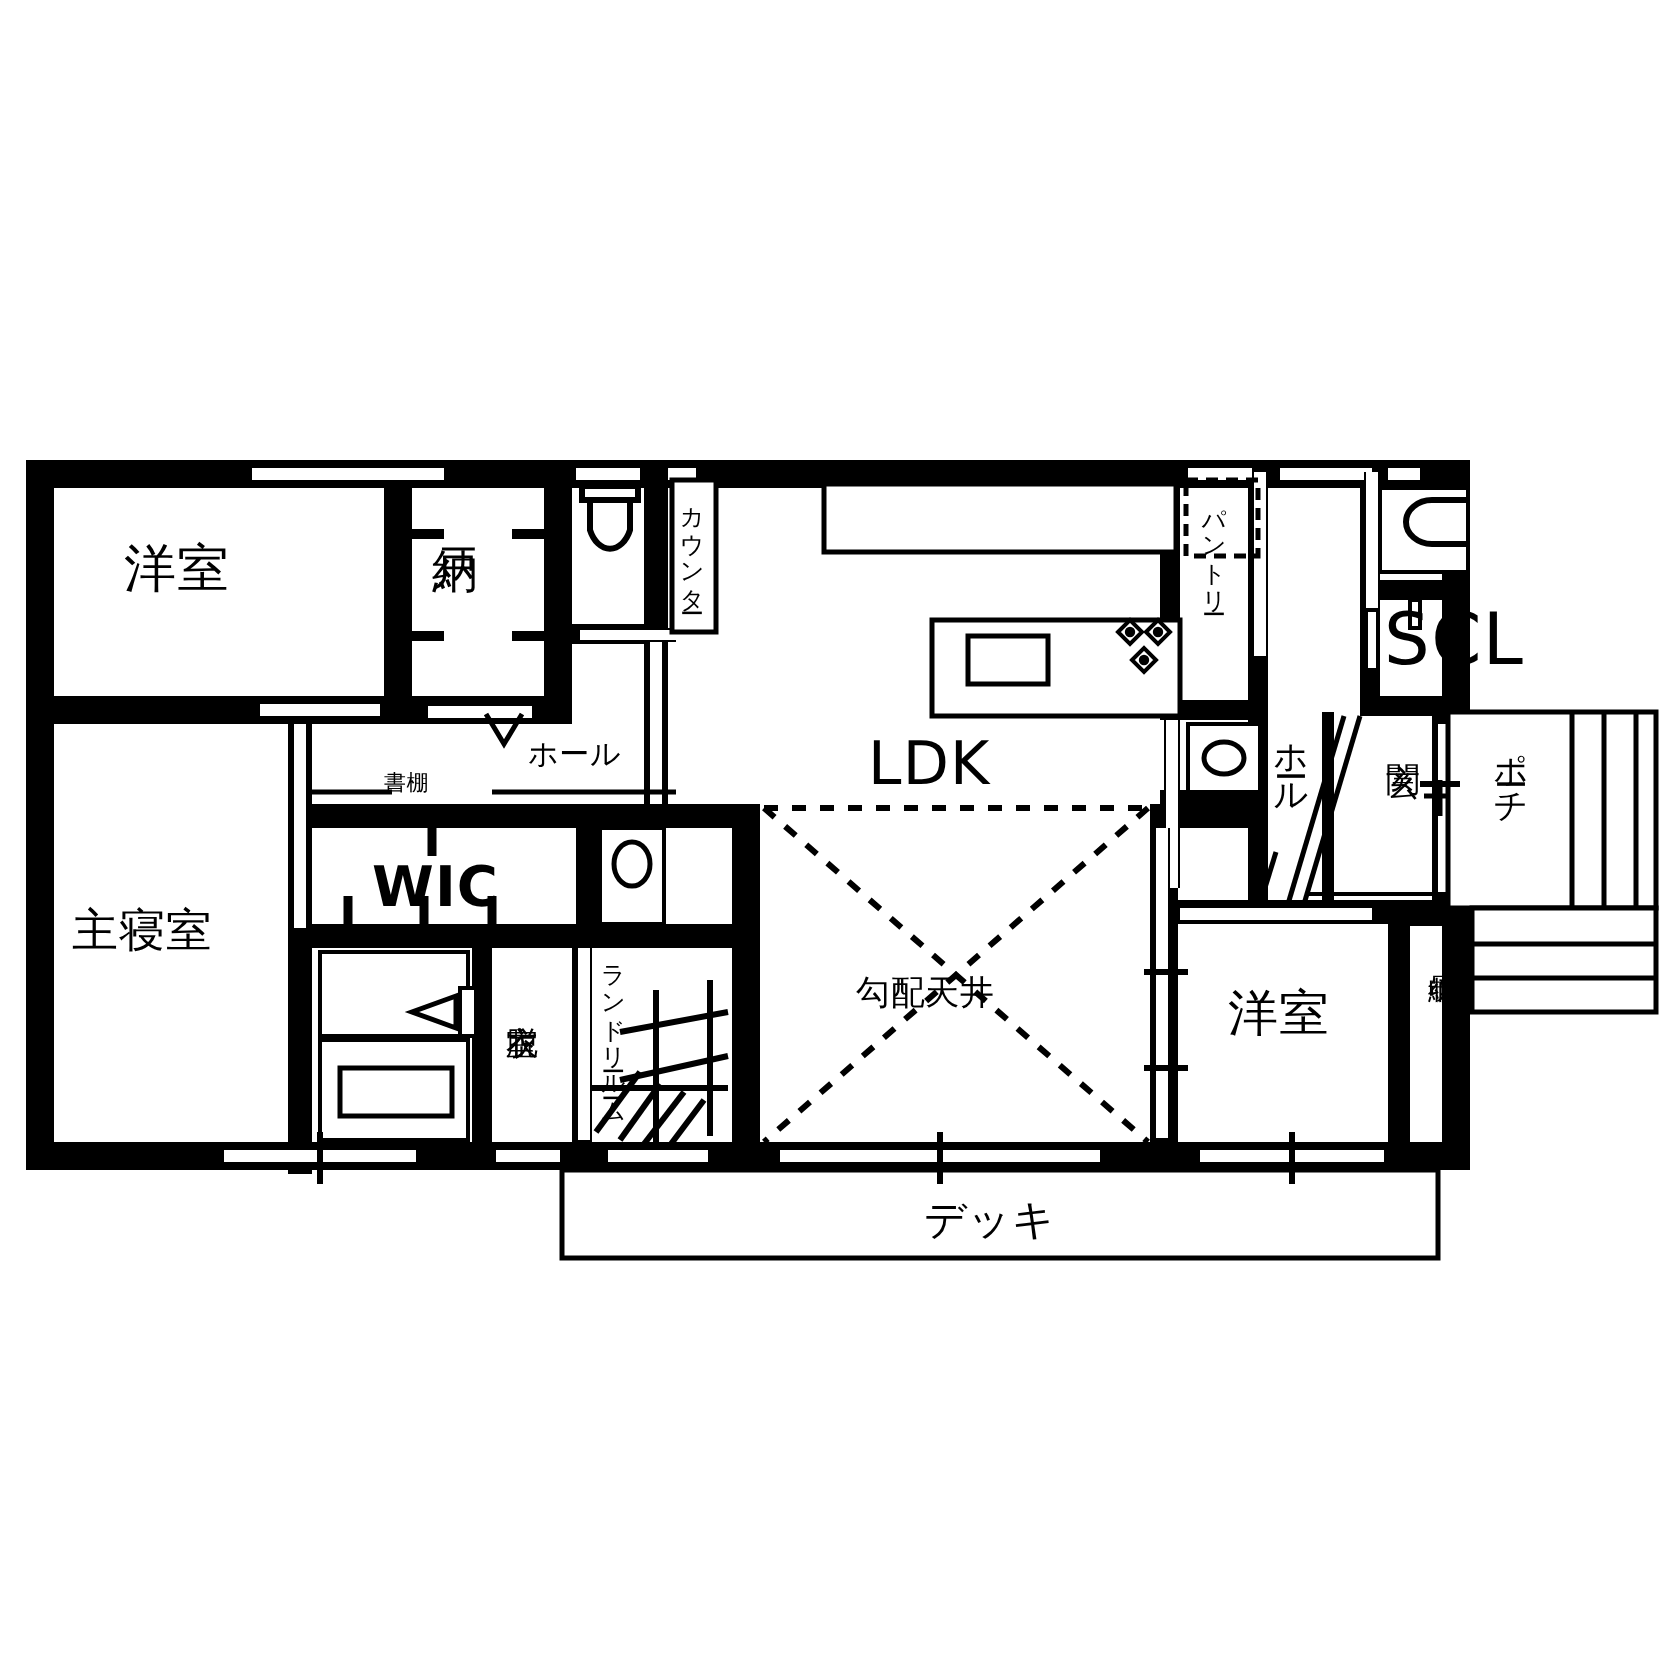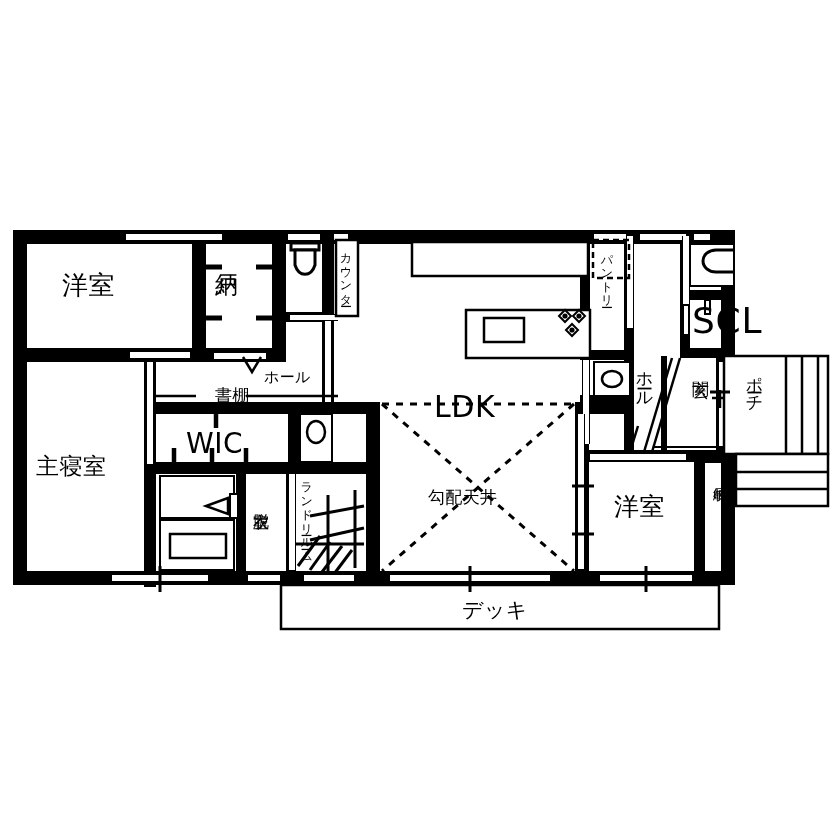--- a/index.html
+++ b/index.html
@@ -241,31 +241,31 @@
   </svg>
 
   <div class="lbl h" style="left:62px;top:272px;font-size:26px;">洋室</div>
 
   <div class="lbl vert" style="left:215px;top:256px;font-size:23px;">納戸</div>
 
   <div class="lbl vert" style="left:340px;top:245px;font-size:12px;">カウンター</div>
 
   <div class="lbl h" style="left:264px;top:370px;font-size:15px;">ホール</div>
 
-  <div class="lbl h" style="left:215px;top:387px;font-size:17px;font-family:Liberation Serif, serif;">書棚</div>
+  <div class="lbl h" style="left:192px;top:387px;font-size:11px;font-family:Liberation Serif, serif;">書棚</div>
 
   <div class="lbl h" style="left:36px;top:455px;font-size:23px;">主寝室</div>
 
-  <div class="lbl h" style="left:186px;top:430px;font-size:28px;font-weight:400;">WIC</div>
+  <div class="lbl h" style="left:186px;top:430px;font-size:28px;font-weight:700;">WIC</div>
 
   <div class="lbl vert" style="left:253px;top:500px;font-size:16px;">脱衣室</div>
 
   <div class="lbl vert" style="left:300px;top:474px;font-size:12px;line-height:1.05;">ランドリールーム</div>
 
-  <div class="lbl h" style="left:434px;top:368px;font-size:30px;margin-top:24px;">LDK</div>
+  <div class="lbl h" style="left:434px;top:368px;font-size:30px;">LDK</div>
 
   <div class="lbl h" style="left:428px;top:489px;font-size:17px;">勾配天井</div>
 
   <div class="lbl vert" style="left:601px;top:246px;font-size:12px;">パントリー</div>
 
   <div class="lbl vert" style="left:636px;top:360px;font-size:17px;">ホール</div>
 
   <div class="lbl h" style="left:692px;top:303px;font-size:36px;">SCL</div>
 
   <div class="lbl vert" style="left:692px;top:368px;font-size:17px;">玄関</div>

